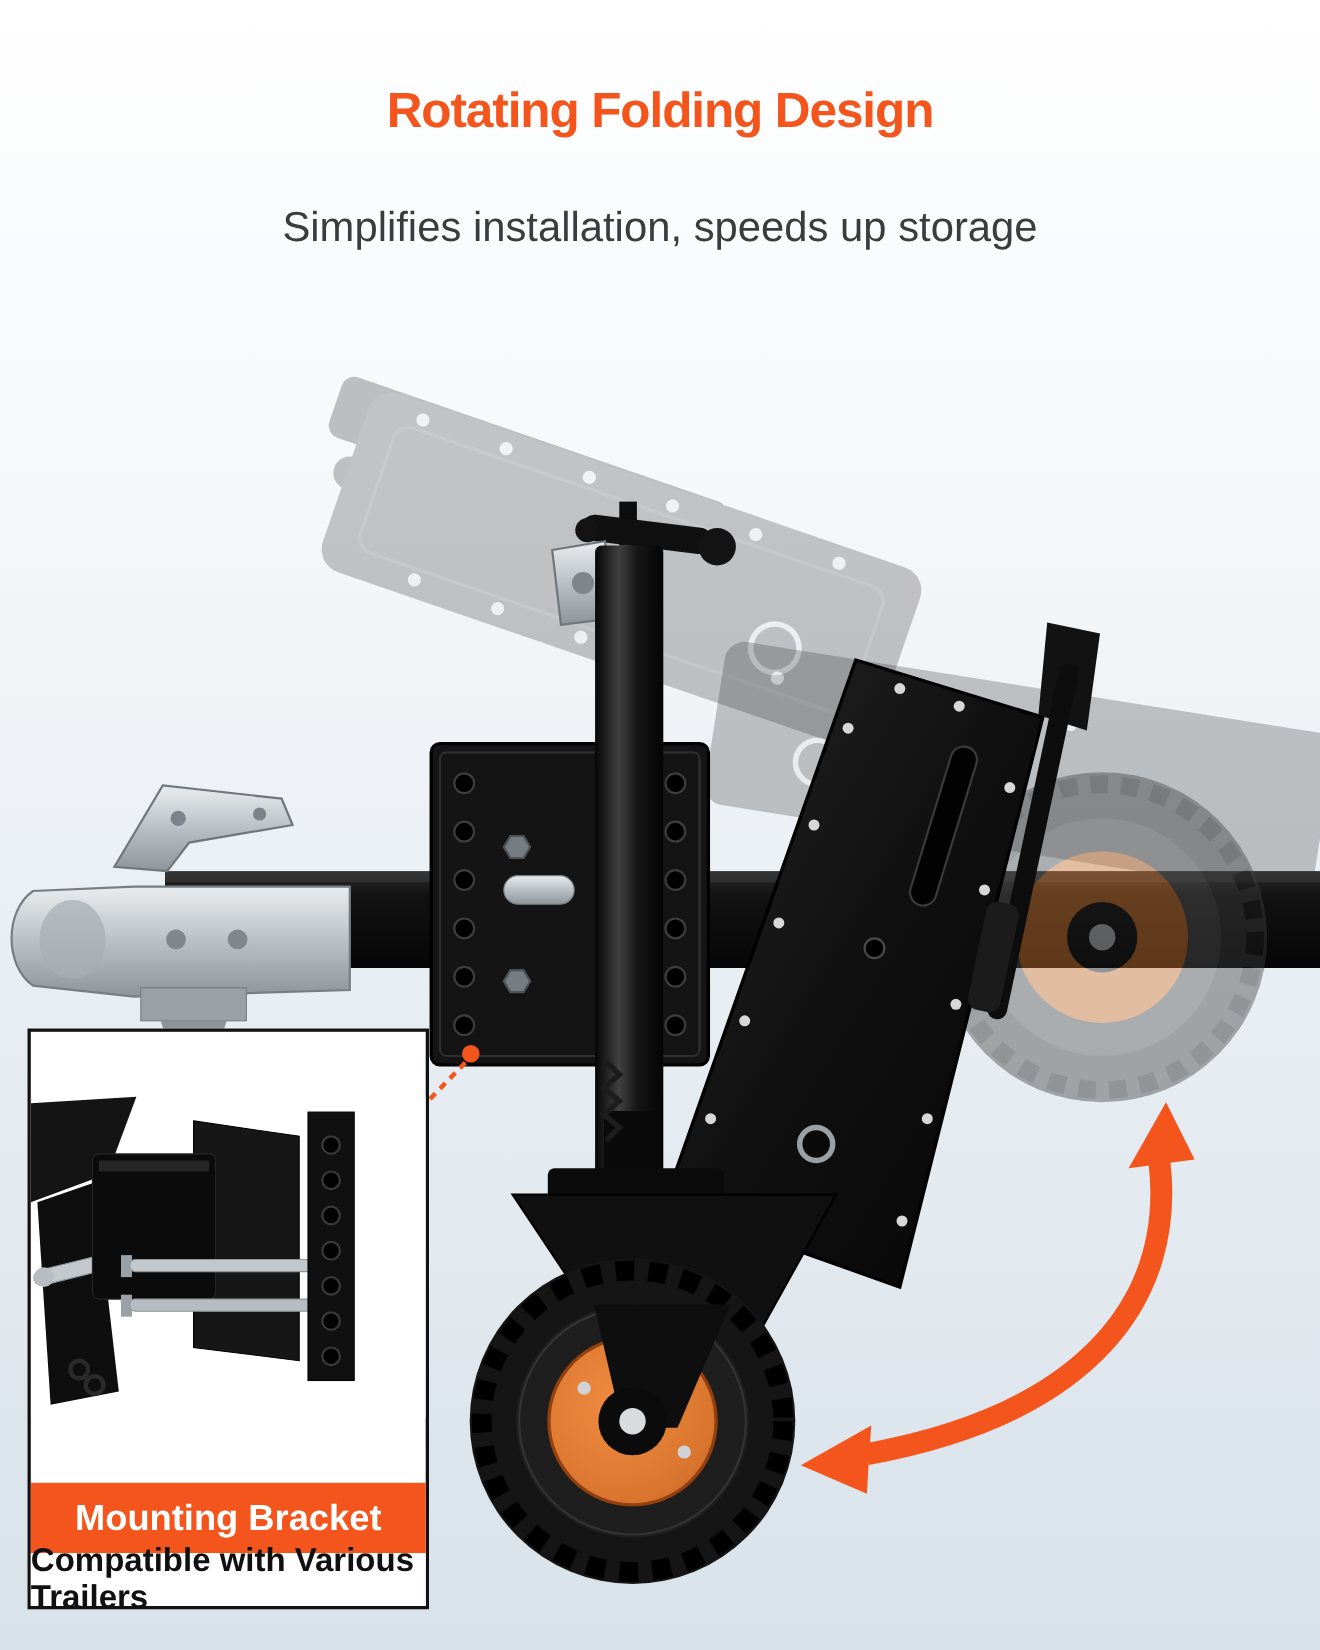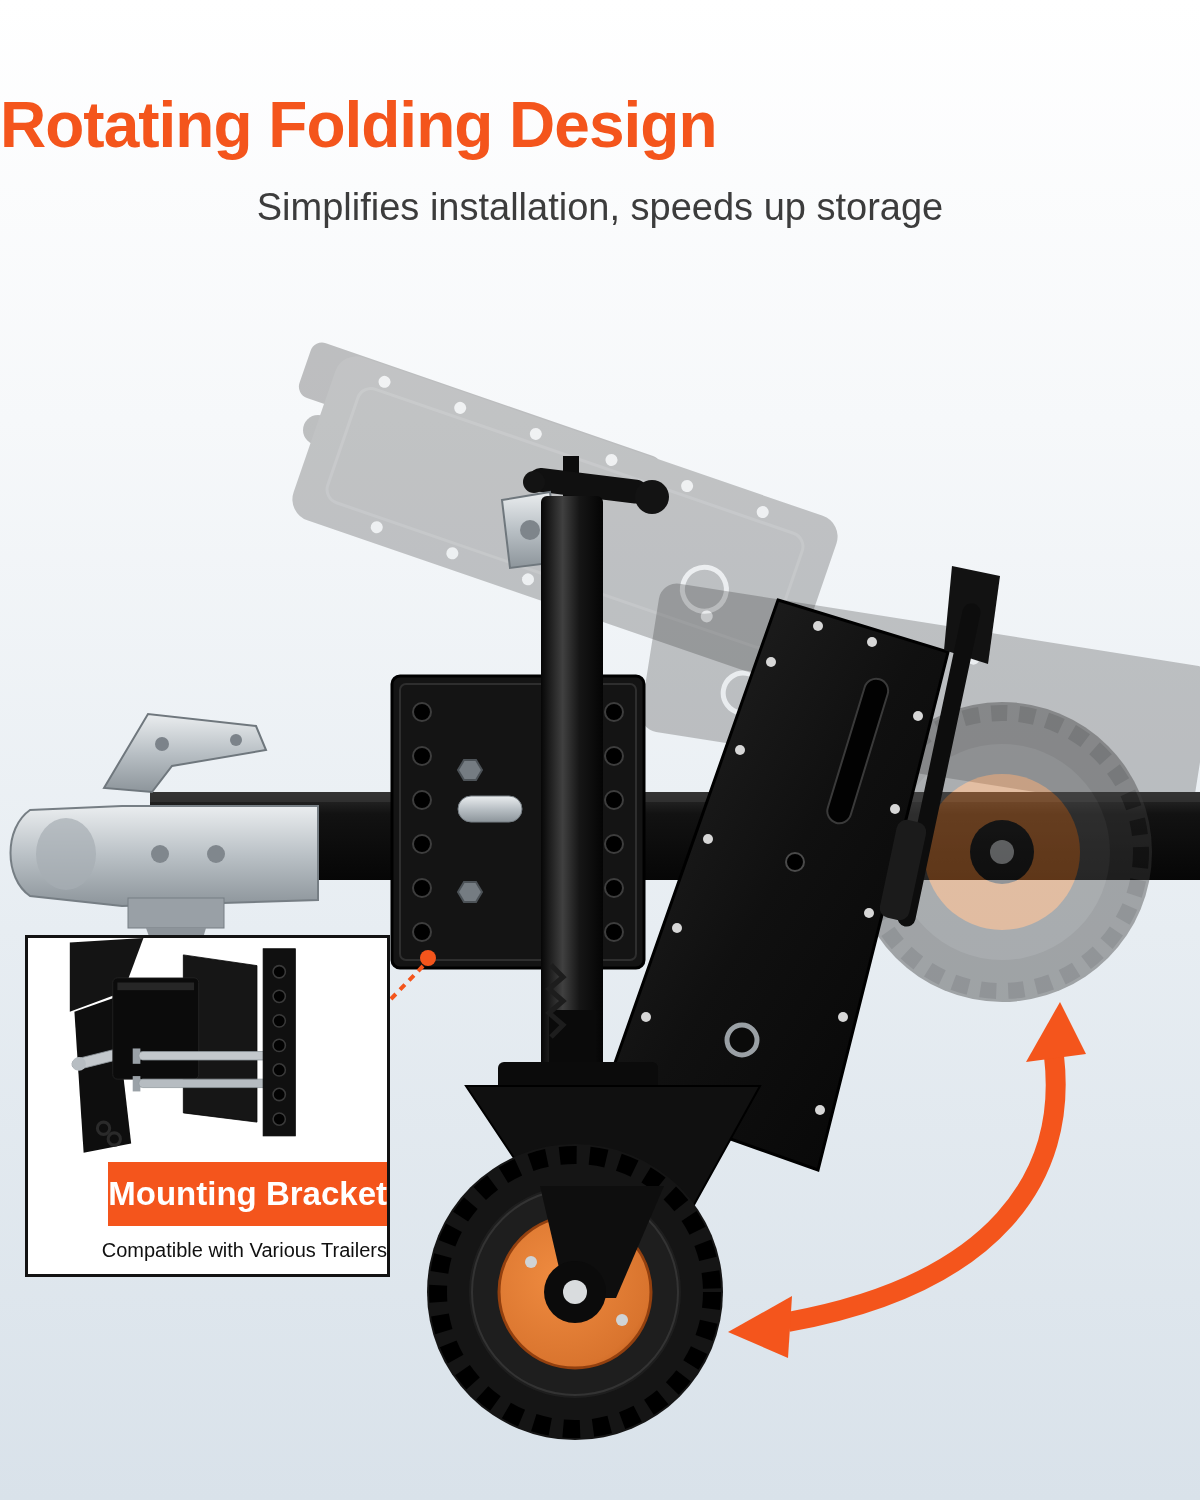--- a/index.html
+++ b/index.html
@@ -2,44 +2,44 @@
 <html style="--accent-orange: #F4551C; --subtitle-gray: #3C3C3C; --wheel-hub-orange: #D9742E; --background-bottom: #D9E2EA;"><head>
 <meta charset="utf-8">
 <style>
   html,body { margin:0; padding:0; background:#ffffff; }
   .page {
     position:relative; width:1200px; height:1500px; overflow:hidden;
     font-family:"Liberation Sans", sans-serif;
     background:linear-gradient(180deg,#ffffff 0%,#f6f8fa 28%,#e7edf2 62%,#d9e2ea 100%);
   }
   .title {
-    position:absolute; top:88px; left:0; width:100%; margin:0;
-    text-align:left; font-size:64px; font-weight:800; letter-spacing:-1px;
+    position:absolute; top:74px; left:0; width:100%; margin:0;
+    text-align:center; font-size:45px; font-weight:800; letter-spacing:-1px;
     color:var(--accent-orange,#F4551C);
   }
   .subtitle {
     position:absolute; top:186px; left:0; width:100%; margin:0;
     text-align:center; font-size:38px; font-weight:400;
     color:var(--subtitle-gray,#3C3C3C);
   }
   .scene { position:absolute; left:0; top:0; width:1200px; height:1500px; z-index:1; }
   .inset {
-    position:absolute; left:25px; top:935px; width:365px; height:342px;
+    position:absolute; left:25px; top:935px; width:365px; height:528px;
     background:#ffffff; border:3px solid #121212; box-sizing:border-box;
-    z-index:3; display:flex; flex-direction:column;align-items:flex-end;
+    z-index:3; display:flex; flex-direction:column;
   }
   .inset-illo { flex:1 1 auto; width:100%; }
   .inset-title {
     height:64px; flex:0 0 64px; background:var(--accent-orange,#F4551C);
     color:#ffffff; font-size:33px; font-weight:700;
     display:flex; align-items:center; justify-content:center;
   }
   .inset-sub {
     height:48px; flex:0 0 48px; background:#ffffff;
-    color:#101010; font-size:20px; font-weight:400;
+    color:#101010; font-size:30px; font-weight:700;
     display:flex; align-items:center; justify-content:center;
   }
   .fill-accent { fill:var(--accent-orange,#F4551C); }
   .stroke-accent { stroke:var(--accent-orange,#F4551C); }
 </style>
 </head>
 <body>
 
 <div class="page">
 

